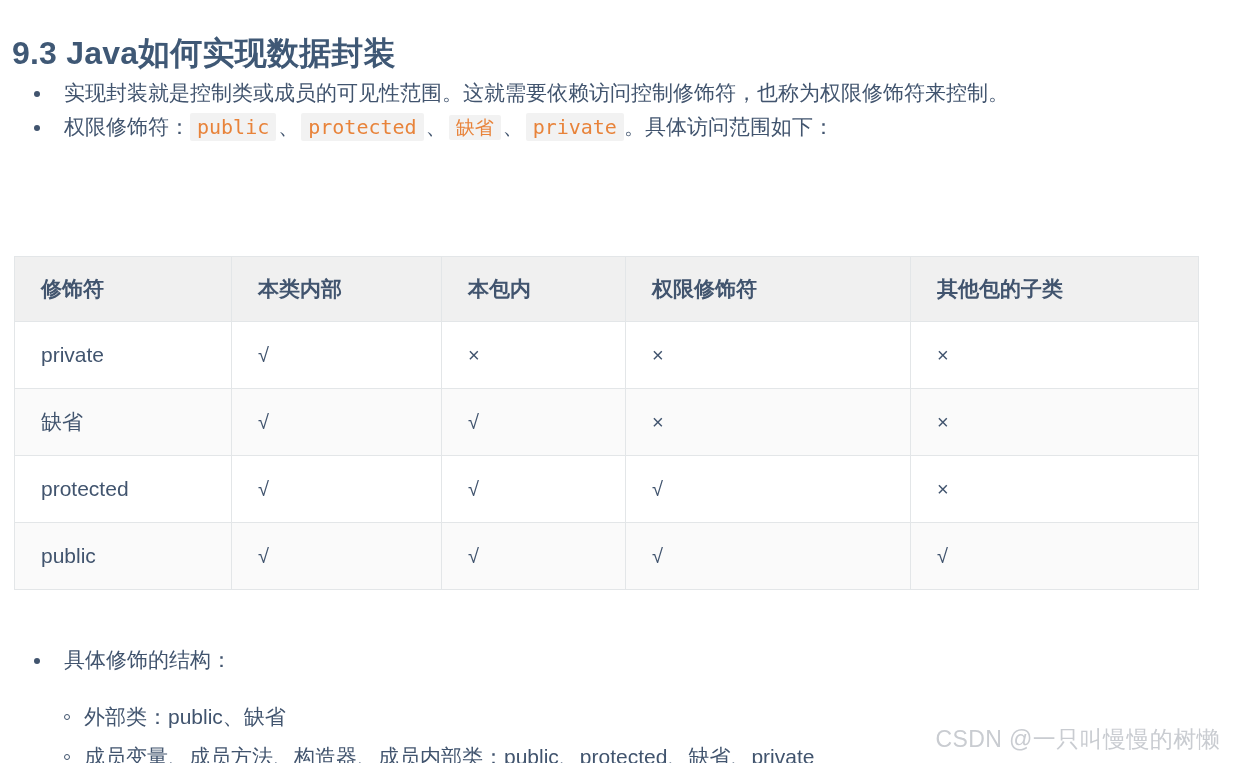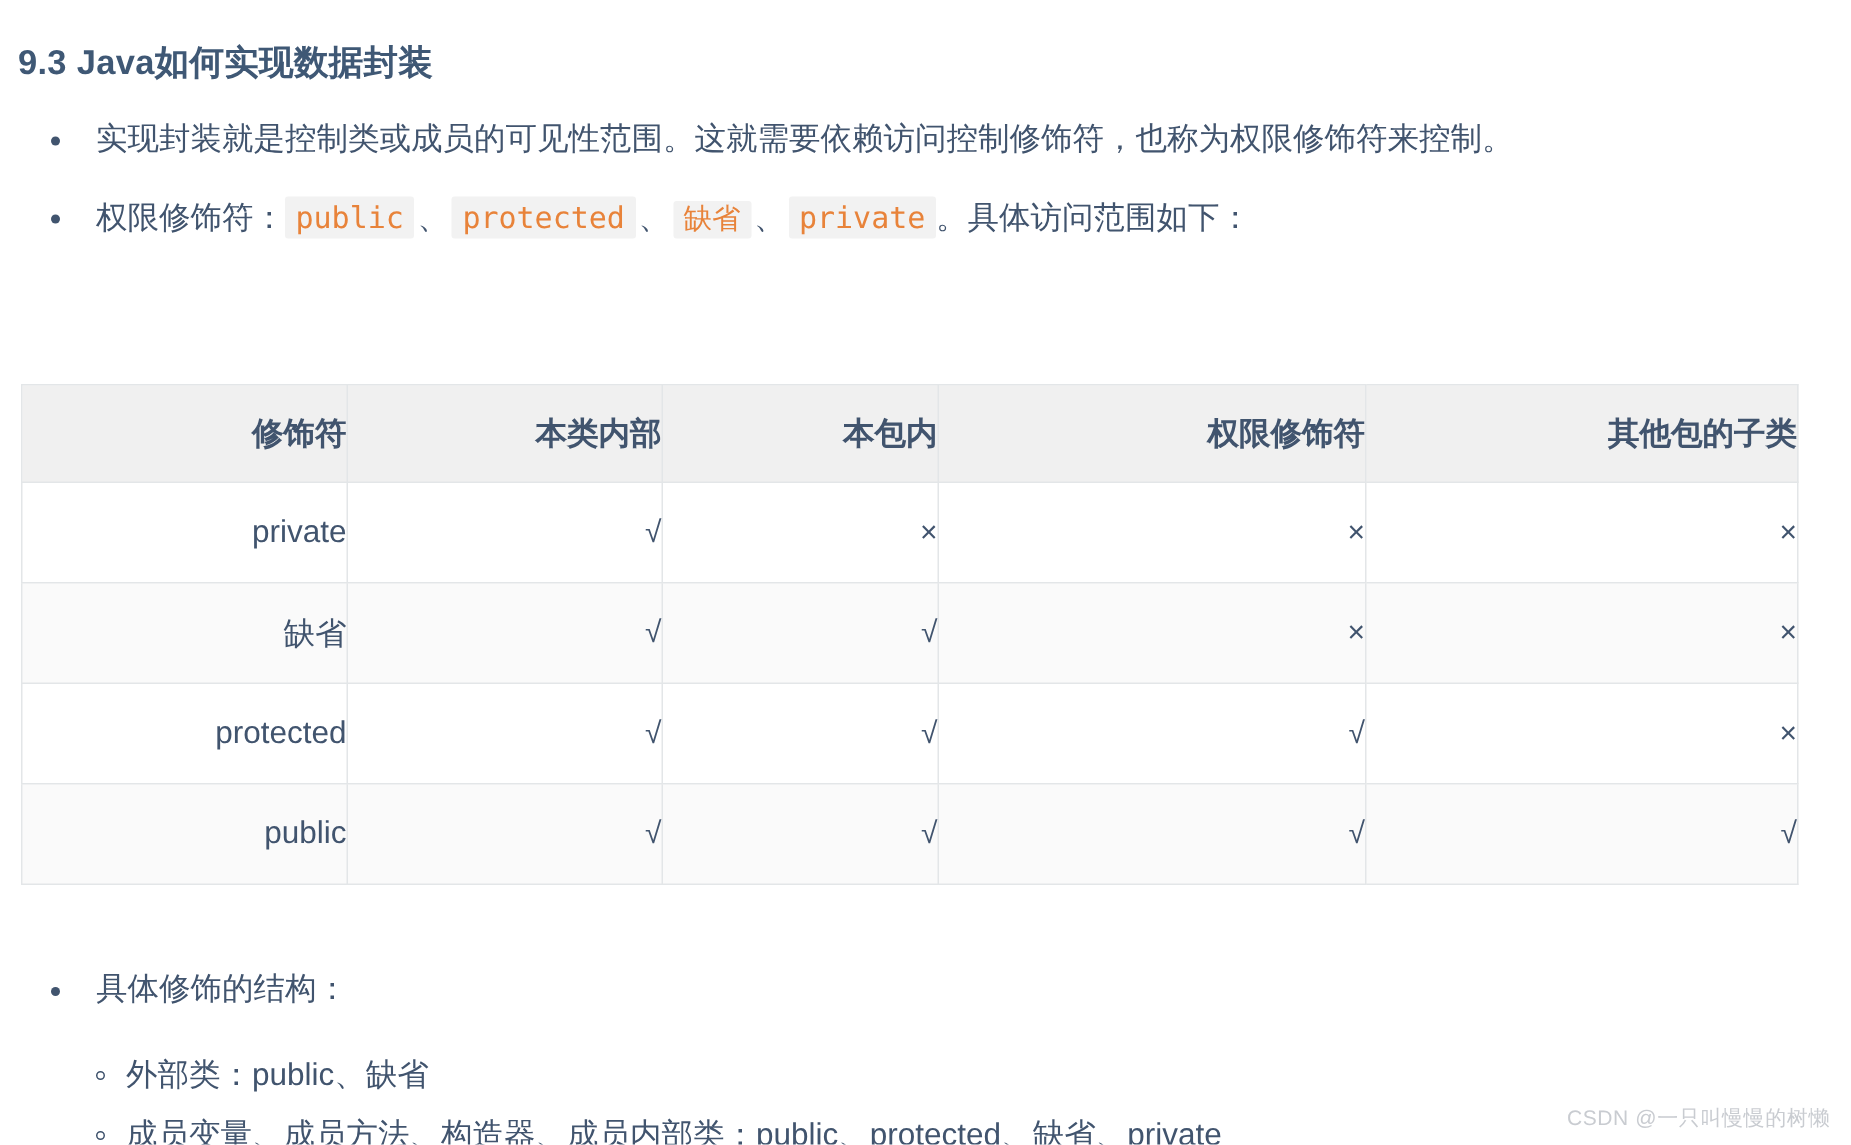--- a/index.html
+++ b/index.html
@@ -23,21 +23,21 @@
     height: 763px;
     box-sizing: border-box;
     padding: 0;
   }
 
   
   .doc-title {
     position: absolute;
     left: 12px;
     top: 12px;
-    font-size: 23px;
+    font-size: 32px;
     font-weight: 700;
     color: #3f5875;
     letter-spacing: 0.2px;
     line-height: 1.3;
     white-space: nowrap;
   }
 
   
   ul.level1 {
     list-style: none;
@@ -108,21 +108,20 @@
     position: absolute;
     left: 0;
     top: 76px;
     width: 1234px;
   }
   .intro .para {
     width: 1160px;
   }
 
   .bullet-two {
-    margin-top: 18px;
   }
 
   
   code.inline {
     font-family: "DejaVu Sans Mono", "Liberation Mono", monospace;
     background: #f2f2f2;
     color: #e8833a;
     font-size: 20px;
     padding: 2px 7px;
     border-radius: 2px;
@@ -146,21 +145,21 @@
   }
   table.perm {
     border-collapse: collapse;
     width: 1184px;
     table-layout: fixed;
     border: 1px solid #e3e6e8;
   }
   table.perm th,
   table.perm td {
     border: 1px solid #e3e6e8;
-    text-align: right;
+    text-align: left;
     padding: 0 0 0 26px;
     height: 66px;
     font-size: 21px;
     color: #41546e;
     vertical-align: middle;
   }
   table.perm thead th {
     background: #f0f0f0;
     font-weight: 700;
     height: 64px;
@@ -190,21 +189,21 @@
   .outro ul.level2 {
     margin-top: 20px;
     padding-left: 40px;
   }
 
   
   .watermark {
     position: absolute;
     right: 14px;
     bottom: 8px;
-    font-size: 14px;
+    font-size: 23px;
     color: #c9ccd1;
     letter-spacing: 0.4px;
     white-space: nowrap;
   }
 </style>
 </head>
 <body>
 
 <div class="page">
 

